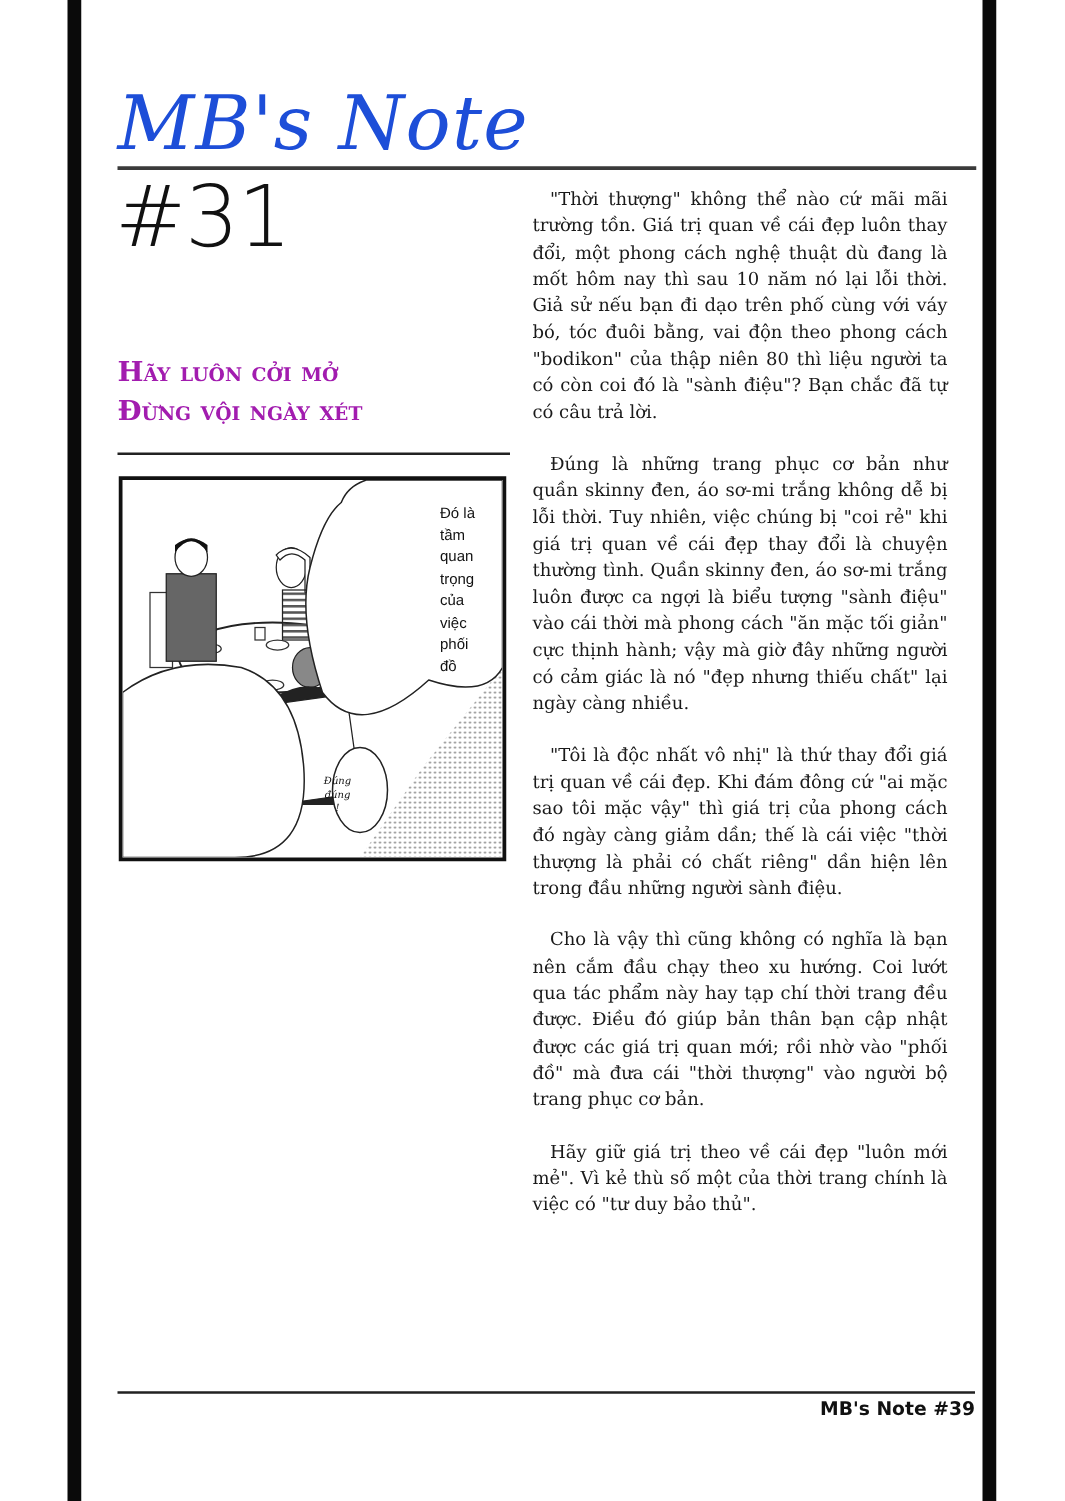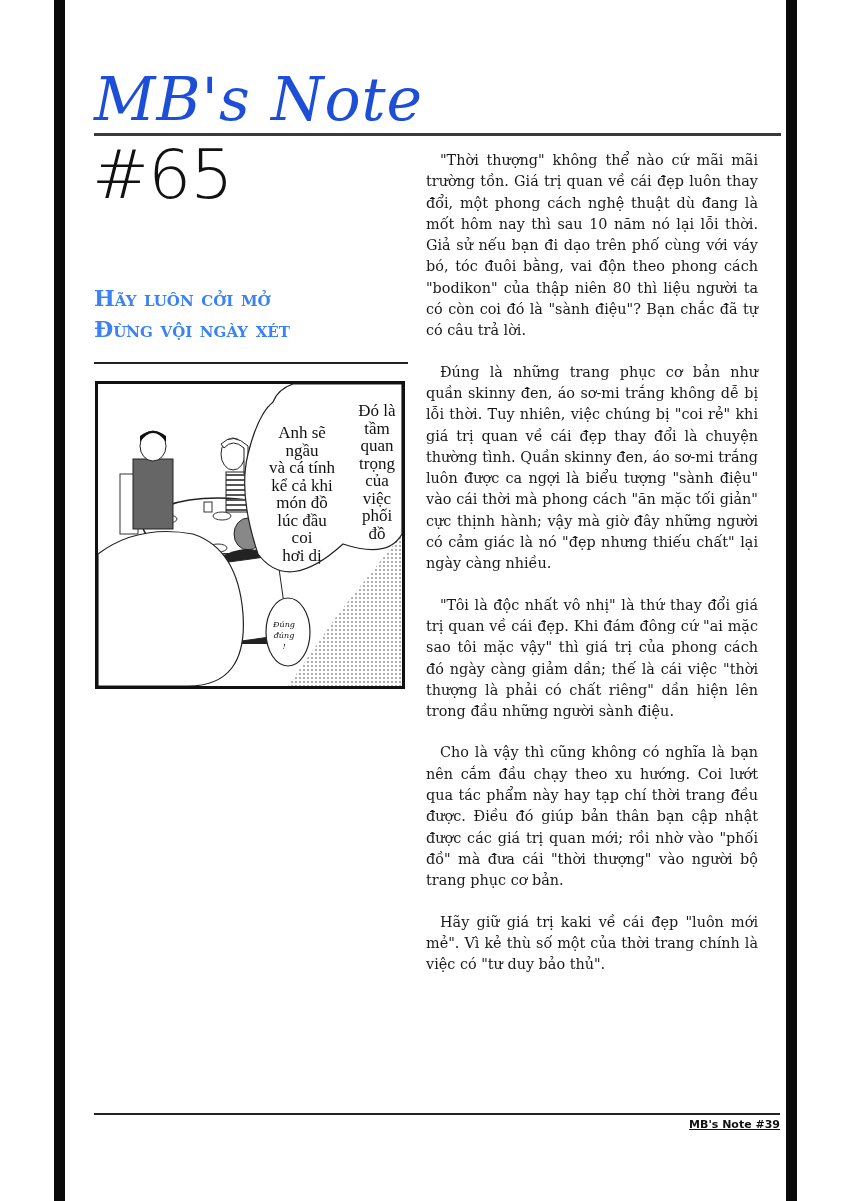--- a/index.html
+++ b/index.html
@@ -39,36 +39,36 @@
     letter-spacing: -1px;
     color: #111;
   }
   .headline {
     position: absolute; left: 94px; top: 283px; width: 320px;
     font-family: "DejaVu Serif", serif;
     font-weight: bold;
     font-size: 22px;
     line-height: 31px;
     font-variant: small-caps;
-    color: #3b82f6;
+    color: #a21caf;
   }
   .headline-rule {
     position: absolute; left: 94px; top: 362px; width: 314px; height: 2px; background: #222;
   }
   .panel {
     position: absolute; left: 95px; top: 381px; width: 310px; height: 308px;
     border: 3px solid #111; box-sizing: border-box; background: #fff; overflow: hidden;
   }
   .panel svg { position: absolute; left: 0; top: 0; }
   .bubble-text {
     position: absolute;
-    font-family: Liberation Serif, serif;
-    font-size: 17px;
+    font-family: Liberation Sans, sans-serif;
+    font-size: 12px;
     line-height: 17.5px;
-    text-align: center;
+    text-align: left;
     color: #111;
   }
   .bubble-small {
     position: absolute;
     font-family: "DejaVu Serif", serif;
     font-style: italic;
     font-size: 8px;
     line-height: 11px;
     text-align: center;
     color: #111;
@@ -81,32 +81,32 @@
     color: #1a1a1a;
     text-align: justify;
   }
   .body-col p { margin: 0 0 20px 0; text-indent: 14px; }
   .footer-rule {
     position: absolute; left: 94px; top: 1113px; width: 686px; height: 2px; background: #222;
   }
   .footer-label {
     position: absolute; right: 72px; top: 1118px;
     font-family: "DejaVu Sans", sans-serif;
-    font-size: 11px; font-weight: bold; color: #111; text-decoration: underline;
+    font-size: 15px; font-weight: bold; color: #111;
   }
 </style>
 </head>
 <body>
 
 <div class="border-left"></div>
 <div class="border-right"></div>
 
 <div class="brand-title">MB's Note</div>
 <div class="header-rule"></div>
-<div class="note-number">#65</div>
+<div class="note-number">#31</div>
 
 <div class="headline">
   <div>Hãy luôn cởi mở</div>
   <div>Đừng vội ngày xét</div>
 </div>
 <div class="headline-rule"></div>
 
 <div class="panel">
   <svg width="304" height="302" viewBox="0 0 304 302">
     <defs>
@@ -142,43 +142,35 @@
 
     <ellipse cx="150" cy="150" rx="14" ry="16" fill="#888" stroke="#222"></ellipse>
     <path d="M120 175 Q150 155 175 175 L180 260 L120 260 Z" fill="#222"></path>
     <rect x="130" y="175" width="55" height="80" fill="#fff" stroke="#222" transform="rotate(-8 155 215)"></rect>
 
     <path d="M0 170 Q40 140 95 150 Q140 165 145 230 Q150 302 90 302 L0 302 Z" fill="#fff" stroke="#222" stroke-width="1.2"></path>
     <path d="M175 18 Q180 5 195 0 L304 0 L304 150 Q290 175 245 160 Q190 210 160 170 Q140 110 150 70 Q160 30 175 18 Z" fill="#fff" stroke="#222" stroke-width="1.2"></path>
     <ellipse cx="190" cy="248" rx="22" ry="34" fill="#fff" stroke="#222" stroke-width="1.2"></ellipse>
   </svg>
 
-  <div class="bubble-text" style="left:164px; top:40px; width:80px; white-space:pre-line;">Anh sẽ
-ngầu
-và cá tính
-kể cả khi
-món đồ
-lúc đầu
-coi
-hơi dị</div>
   <div class="bubble-text" style="left:254px; top:18px; width:50px; white-space:pre-line;">Đó là
 tầm
 quan
 trọng
 của
 việc
 phối
 đồ</div>
-  <div class="bubble-small" style="left:170px; top:235px; width:32px; white-space:pre-line;">Đúng
+  <div class="bubble-small" style="left:156px; top:235px; width:32px; white-space:pre-line;">Đúng
 đúng
 !</div>
 </div>
 
 <div class="body-col">
   <p>"Thời thượng" không thể nào cứ mãi mãi trường tồn. Giá trị quan về cái đẹp luôn thay đổi, một phong cách nghệ thuật dù đang là mốt hôm nay thì sau 10 năm nó lại lỗi thời. Giả sử nếu bạn đi dạo trên phố cùng với váy bó, tóc đuôi bằng, vai độn theo phong cách "bodikon" của thập niên 80 thì liệu người ta có còn coi đó là "sành điệu"? Bạn chắc đã tự có câu trả lời.</p>
   <p>Đúng là những trang phục cơ bản như quần skinny đen, áo sơ-mi trắng không dễ bị lỗi thời. Tuy nhiên, việc chúng bị "coi rẻ" khi giá trị quan về cái đẹp thay đổi là chuyện thường tình. Quần skinny đen, áo sơ-mi trắng luôn được ca ngợi là biểu tượng "sành điệu" vào cái thời mà phong cách "ăn mặc tối giản" cực thịnh hành; vậy mà giờ đây những người có cảm giác là nó "đẹp nhưng thiếu chất" lại ngày càng nhiều.</p>
   <p>"Tôi là độc nhất vô nhị" là thứ thay đổi giá trị quan về cái đẹp. Khi đám đông cứ "ai mặc sao tôi mặc vậy" thì giá trị của phong cách đó ngày càng giảm dần; thế là cái việc "thời thượng là phải có chất riêng" dần hiện lên trong đầu những người sành điệu.</p>
   <p>Cho là vậy thì cũng không có nghĩa là bạn nên cắm đầu chạy theo xu hướng. Coi lướt qua tác phẩm này hay tạp chí thời trang đều được. Điều đó giúp bản thân bạn cập nhật được các giá trị quan mới; rồi nhờ vào "phối đồ" mà đưa cái "thời thượng" vào người bộ trang phục cơ bản.</p>
-  <p>Hãy giữ giá trị kaki về cái đẹp "luôn mới mẻ". Vì kẻ thù số một của thời trang chính là việc có "tư duy bảo thủ".</p>
+  <p>Hãy giữ giá trị theo về cái đẹp "luôn mới mẻ". Vì kẻ thù số một của thời trang chính là việc có "tư duy bảo thủ".</p>
 </div>
 
 <div class="footer-rule"></div>
 <div class="footer-label">MB's Note #39</div>
 
 </body></html>

